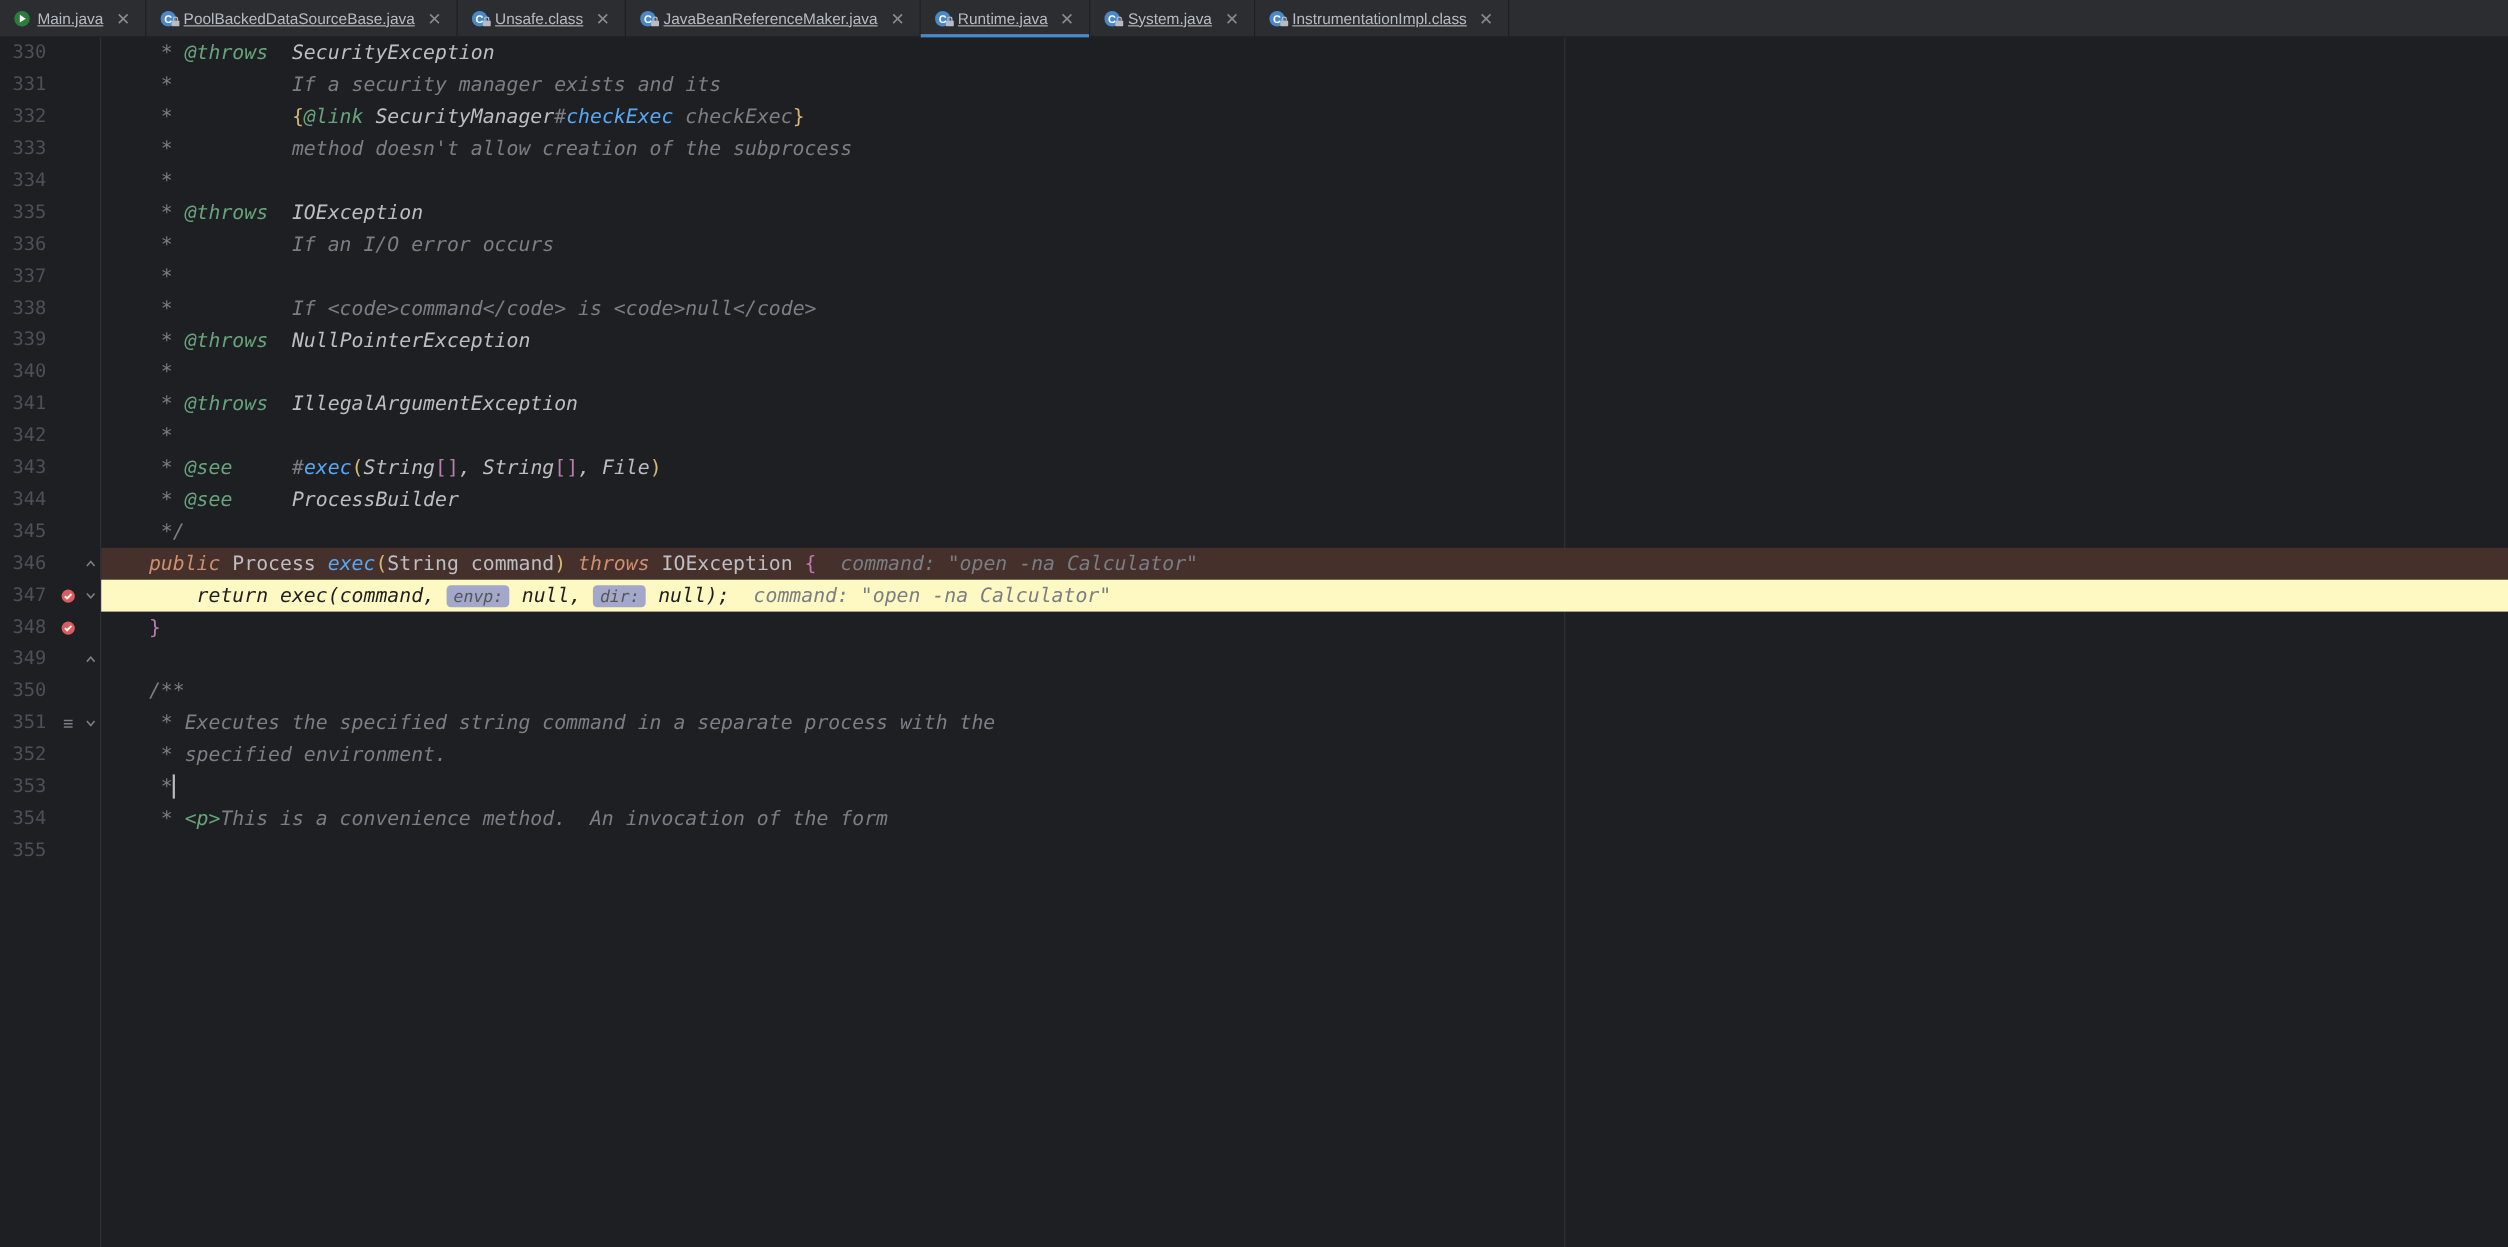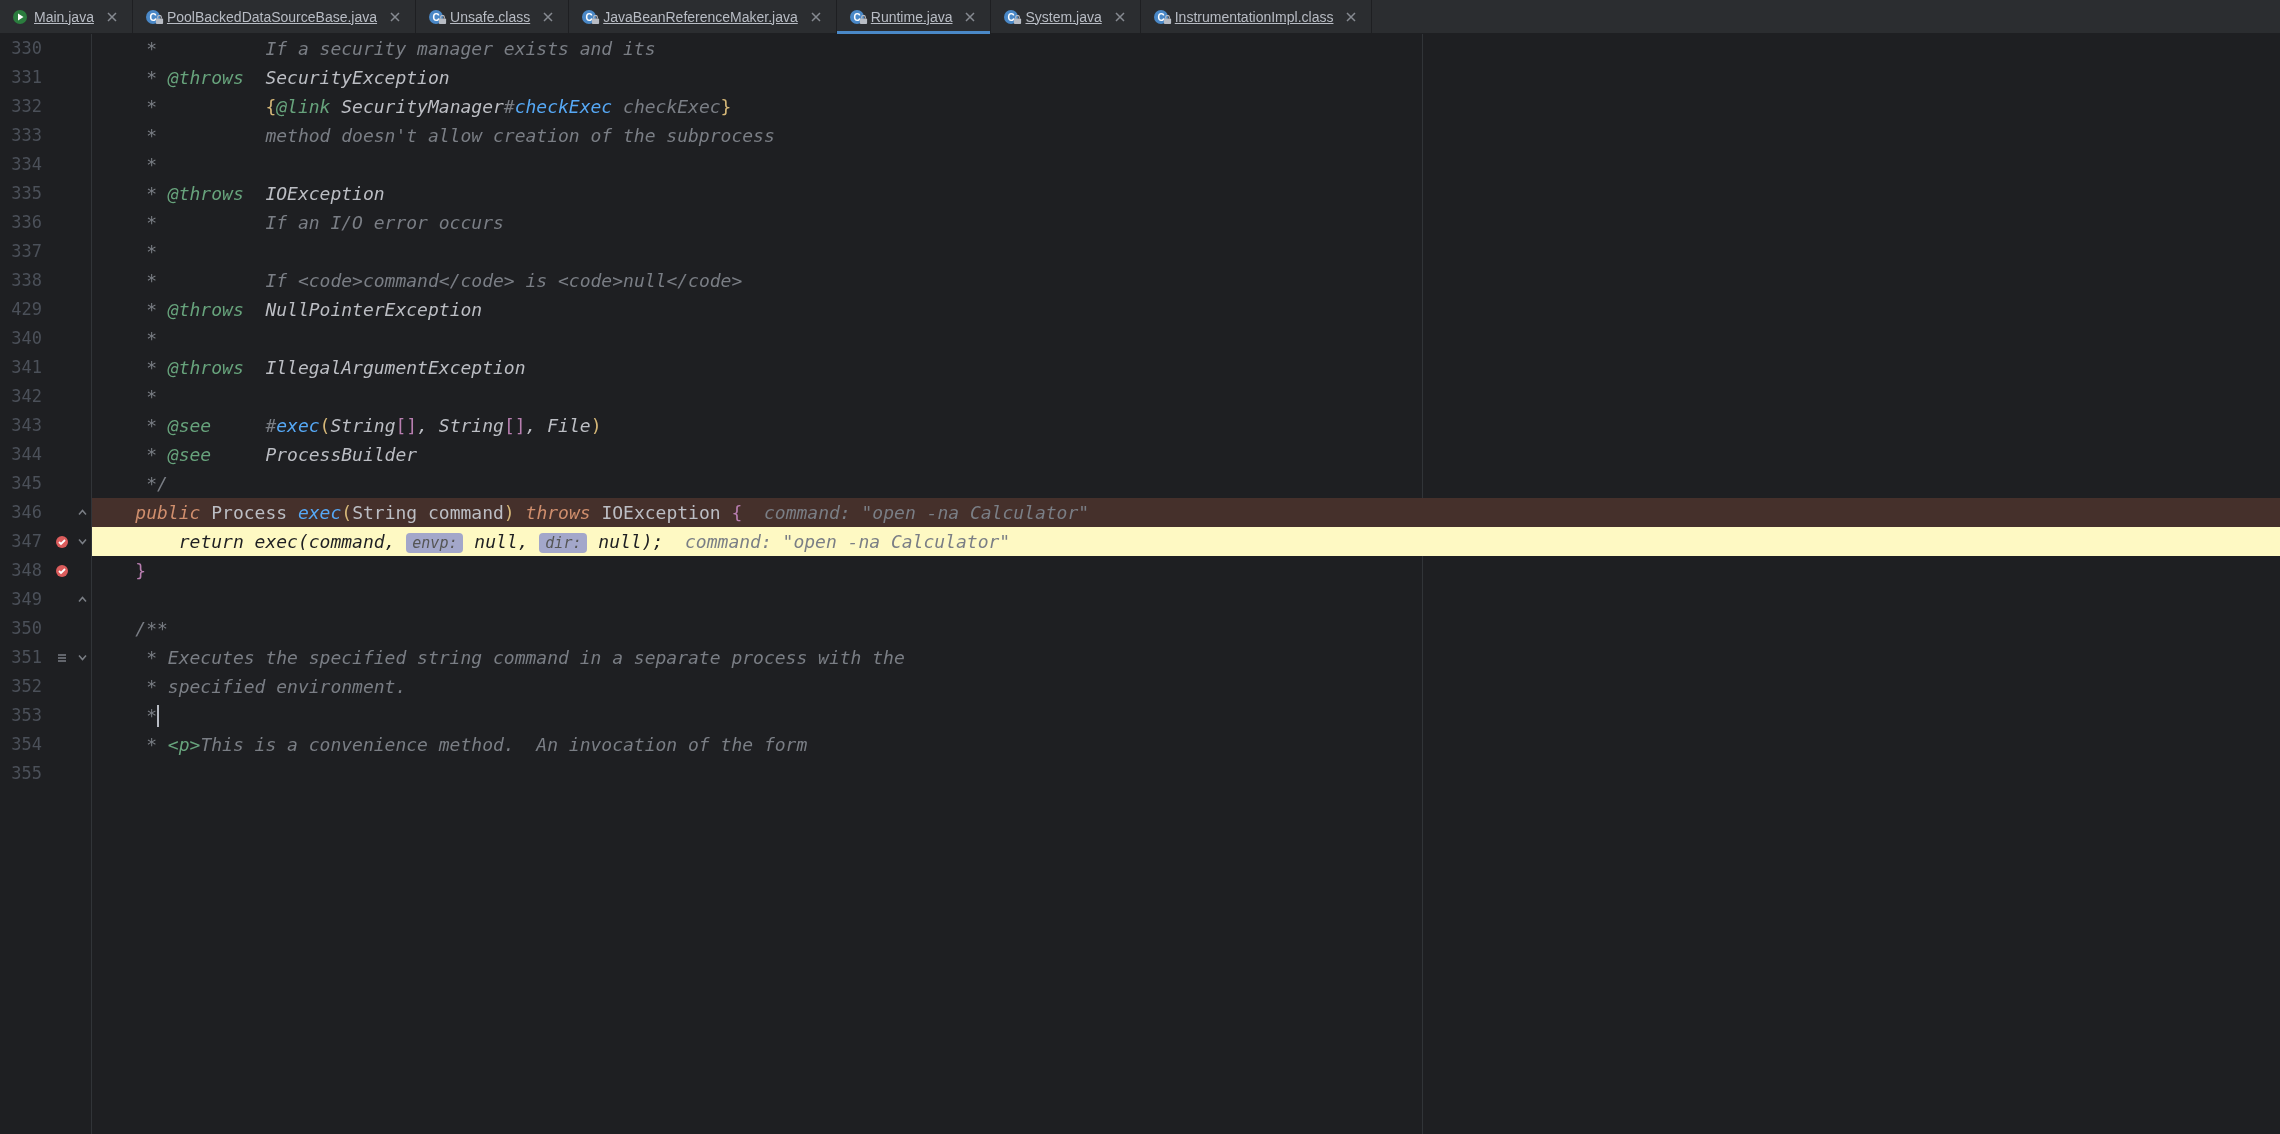--- a/index.html
+++ b/index.html
@@ -277,21 +277,21 @@
     <div class="line-numbers" id="lnums">
         <div class="ln-num">330</div>
         <div class="ln-num">331</div>
         <div class="ln-num">332</div>
         <div class="ln-num">333</div>
         <div class="ln-num">334</div>
         <div class="ln-num">335</div>
         <div class="ln-num">336</div>
         <div class="ln-num">337</div>
         <div class="ln-num">338</div>
-        <div class="ln-num">429</div>
+        <div class="ln-num">339</div>
         <div class="ln-num">340</div>
         <div class="ln-num">341</div>
         <div class="ln-num">342</div>
         <div class="ln-num">343</div>
         <div class="ln-num">344</div>
         <div class="ln-num">345</div>
         <div class="ln-num">346</div>
         <div class="ln-num">347</div>
         <div class="ln-num">348</div>
         <div class="ln-num">349</div>
@@ -384,22 +384,22 @@
           </svg>
         </div>
         <div class="fold-cell"></div>
         <div class="fold-cell"></div>
         <div class="fold-cell"></div>
         <div class="fold-cell"></div>
       </div>
   </div>
   <div class="code-area" id="code">
     <div class="right-margin"></div>
-  <div class="line"><span class="c-comment">     *          </span><span class="c-comment">If a security manager exists and its</span></div>
-      <div class="line"><span class="c-comment">     * </span><span class="c-doctag">@throws</span><span class="c-comment">  </span><span class="c-type">SecurityException</span></div>
+  <div class="line"><span class="c-comment">     * </span><span class="c-doctag">@throws</span><span class="c-comment">  </span><span class="c-type">SecurityException</span></div>
+      <div class="line"><span class="c-comment">     *          </span><span class="c-comment">If a security manager exists and its</span></div>
       <div class="line"><span class="c-comment">     *          </span><span class="c-brace-y">{</span><span class="c-link">@link</span><span class="c-comment"> </span><span class="c-type">SecurityManager</span><span class="c-hash">#</span><span class="c-linkref">checkExec</span><span class="c-linktxt"> checkExec</span><span class="c-brace-y">}</span></div>
       <div class="line"><span class="c-comment">     *          </span><span class="c-comment">method doesn't allow creation of the subprocess</span></div>
       <div class="line"><span class="c-comment">     *</span></div>
       <div class="line"><span class="c-comment">     * </span><span class="c-doctag">@throws</span><span class="c-comment">  </span><span class="c-type">IOException</span></div>
       <div class="line"><span class="c-comment">     *          </span><span class="c-comment">If an I/O error occurs</span></div>
       <div class="line"><span class="c-comment">     *</span></div>
       <div class="line"><span class="c-comment">     *          </span><span class="c-comment">If </span><span class="c-tag">&lt;code&gt;</span><span class="c-comment">command</span><span class="c-tag">&lt;/code&gt;</span><span class="c-comment"> is </span><span class="c-tag">&lt;code&gt;</span><span class="c-comment">null</span><span class="c-tag">&lt;/code&gt;</span></div>
       <div class="line"><span class="c-comment">     * </span><span class="c-doctag">@throws</span><span class="c-comment">  </span><span class="c-type">NullPointerException</span></div>
       <div class="line"><span class="c-comment">     *</span></div>
       <div class="line"><span class="c-comment">     * </span><span class="c-doctag">@throws</span><span class="c-comment">  </span><span class="c-type">IllegalArgumentException</span></div>

